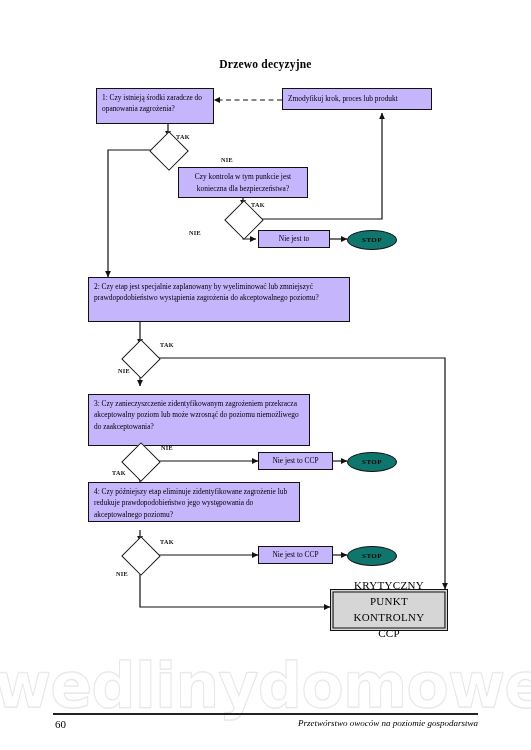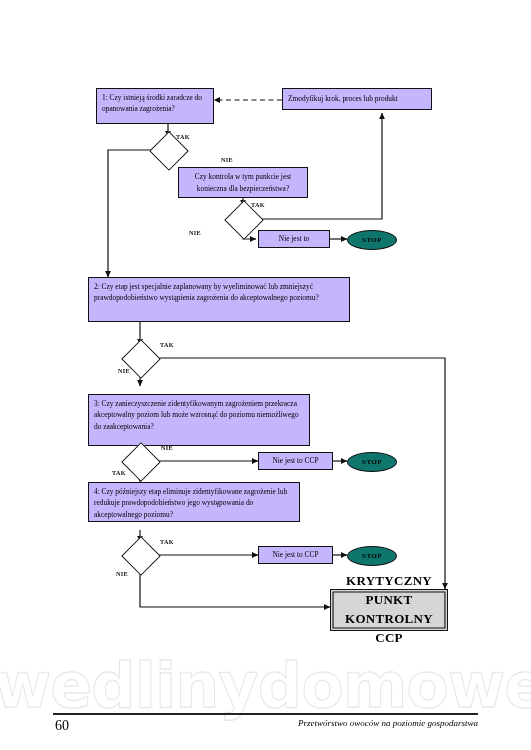--- a/index.html
+++ b/index.html
@@ -56,22 +56,22 @@
     padding:3px 5px;
     z-index:4;
   }
   .node.center{ text-align:center; display:flex; align-items:center; justify-content:center;}
   .node.left{ text-align:left;}
 
   .ccp{
     border:1.2px solid #111;
     background:#d6d6d6;
     text-align:center;
-    font-weight:bold;
-    font-size:13px;
+    font-weight:normal;
+    font-size:11px;
     letter-spacing:.3px;
     line-height:1.45;
     display:flex;
     flex-direction:column;
     align-items:center;
     justify-content:center;
     box-shadow:inset 0 0 0 1.5px #d6d6d6, inset 0 0 0 2.6px #111;
   }
 
   .stop{
@@ -106,21 +106,21 @@
     color:#111;
   }
 
   svg.wires{position:absolute;left:0;top:0;width:531px;height:660px;z-index:2;}
 
   
   .footer-rule{
     position:absolute;left:53px;top:713px;width:425px;height:2px;background:#222;z-index:4;
   }
   .footer-page{
-    position:absolute;left:55px;top:718px;font-size:14px;z-index:4;
+    position:absolute;left:55px;top:718px;font-size:11px;z-index:4;
     font-family:"Liberation Serif", serif;
   }
   .footer-title{
     position:absolute;right:53px;top:718px;font-size:9px;font-style:italic;z-index:4;
     font-family:"Liberation Serif", serif;
   }
 </style>
 </head>
 <body>
 
@@ -172,20 +172,21 @@
 
         <path d="M153,555 L258,555" marker-end="url(#ah)"></path>
 
         <path d="M333,555 L347,555" marker-end="url(#ah)"></path>
 
         <path d="M140,568 L140,607 L330,607" marker-end="url(#ah)"></path>
 
       </g>
     </svg>
 
+    <div class="title">Drzewo decyzyjne</div>
 
     <div class="node left" style="left:96px;top:88px;width:118px;height:36px;">
       <span>1: Czy istnieją środki zaradcze do opanowania zagrożenia?</span>
     </div>
 
     <div class="node left" style="left:282px;top:88px;width:150px;height:22px;display:flex;align-items:center;">
       <span>Zmodyfikuj krok, proces lub produkt</span>
     </div>
 
     <div class="node center" style="left:178px;top:167px;width:130px;height:31px;">

